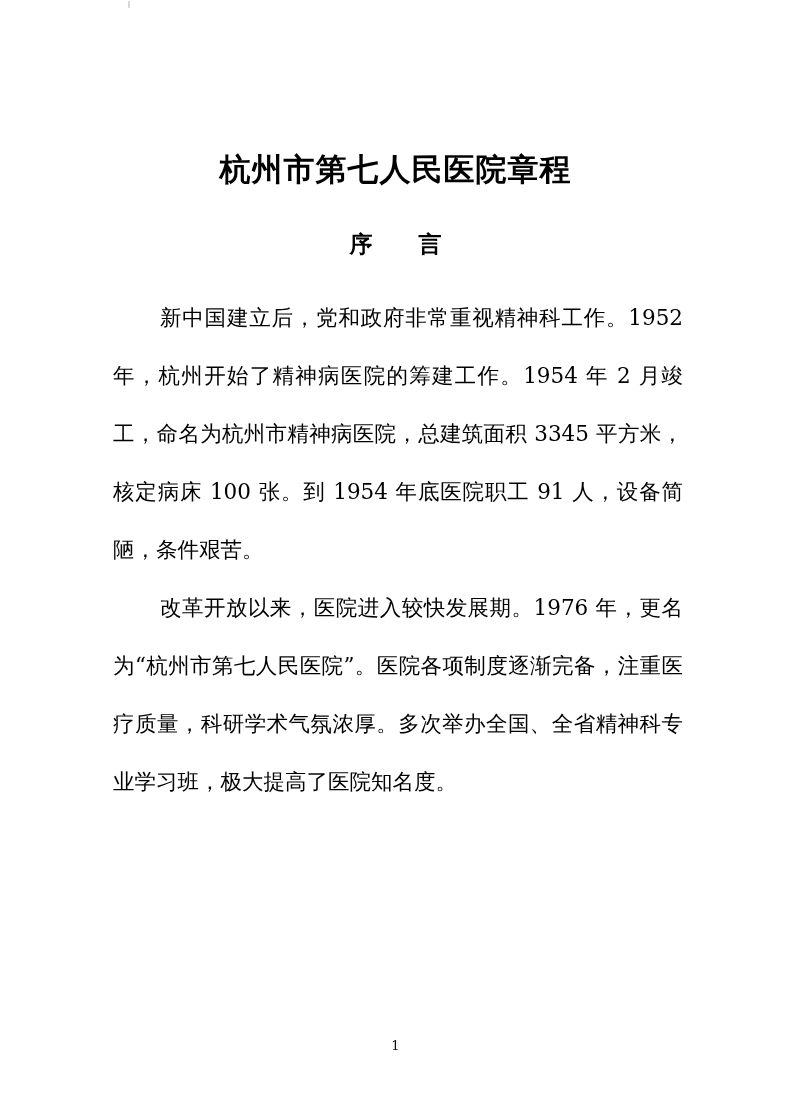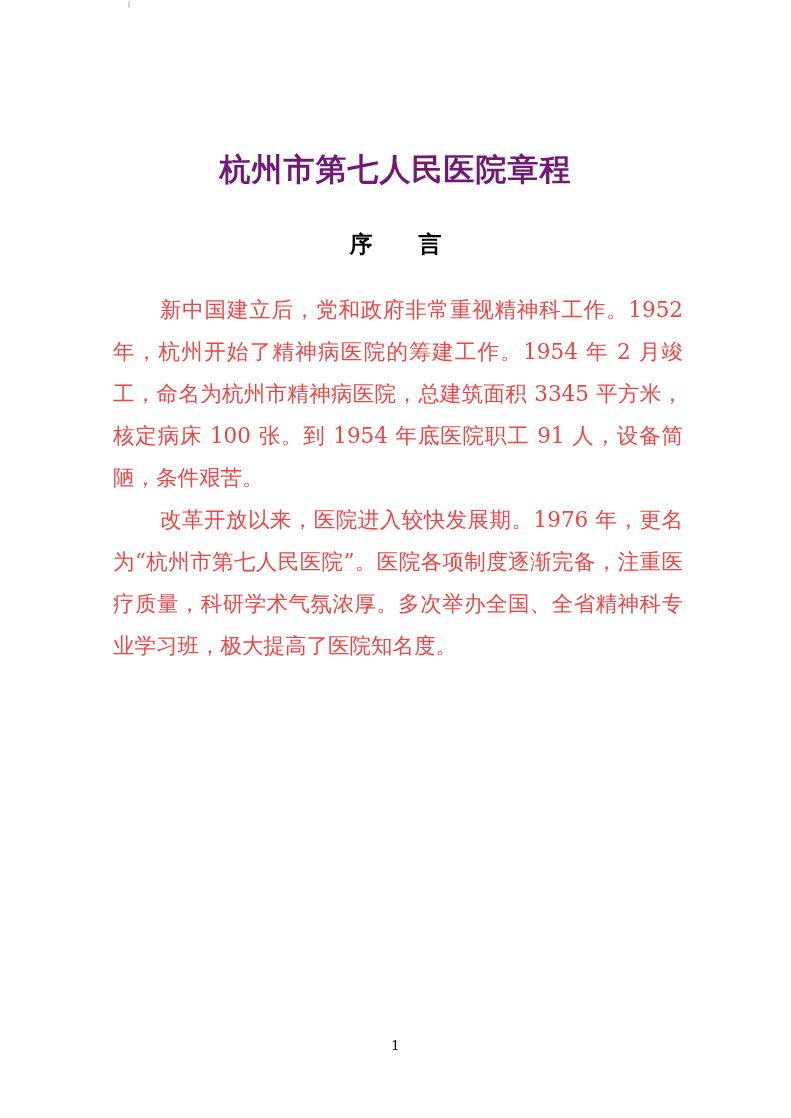--- a/index.html
+++ b/index.html
@@ -31,21 +31,21 @@
 
   .doc-title {
     position: absolute;
     left: 0;
     right: 0;
     top: 130px;
     text-align: center;
     font-size: 31px;
     font-weight: bold;
     letter-spacing: 1px;
-    color: #701a75;
+    color: #000000;
     line-height: 1.2;
   }
 
   .doc-subtitle {
     position: absolute;
     left: 0;
     right: 0;
     top: 222px;
     text-align: center;
     font-size: 23px;
@@ -58,25 +58,25 @@
   .body-block {
     position: absolute;
     left: 113px;
     top: 289px;
     width: 570px;
   }
 
   .para {
     margin: 0;
     font-size: 21.5px;
-    line-height: 42px;
+    line-height: 58px;
     text-align: justify;
     text-align-last: left;
     text-indent: 47px;
-    color: #ef4444;
+    color: #000000;
     font-weight: normal;
     word-break: break-all;
   }
 
   .page-number {
     position: absolute;
     left: 0;
     right: 0;
     top: 1038px;
     text-align: center;

